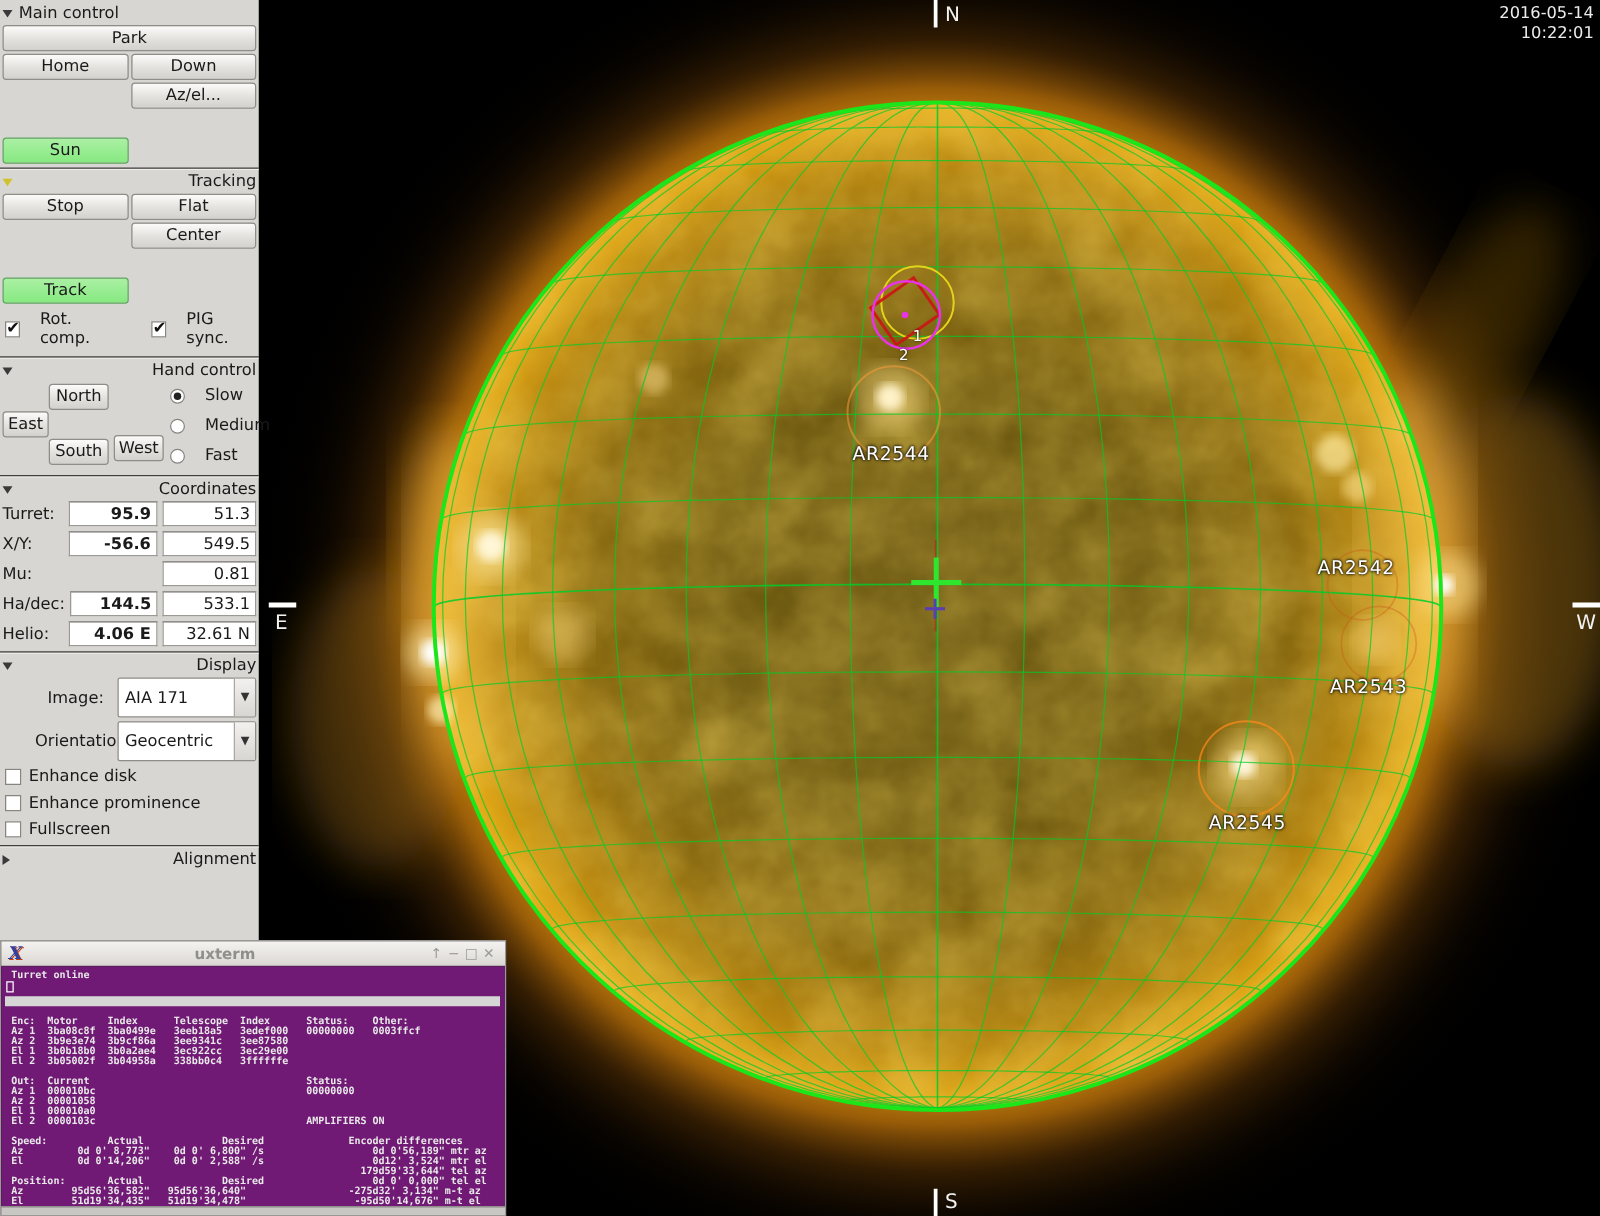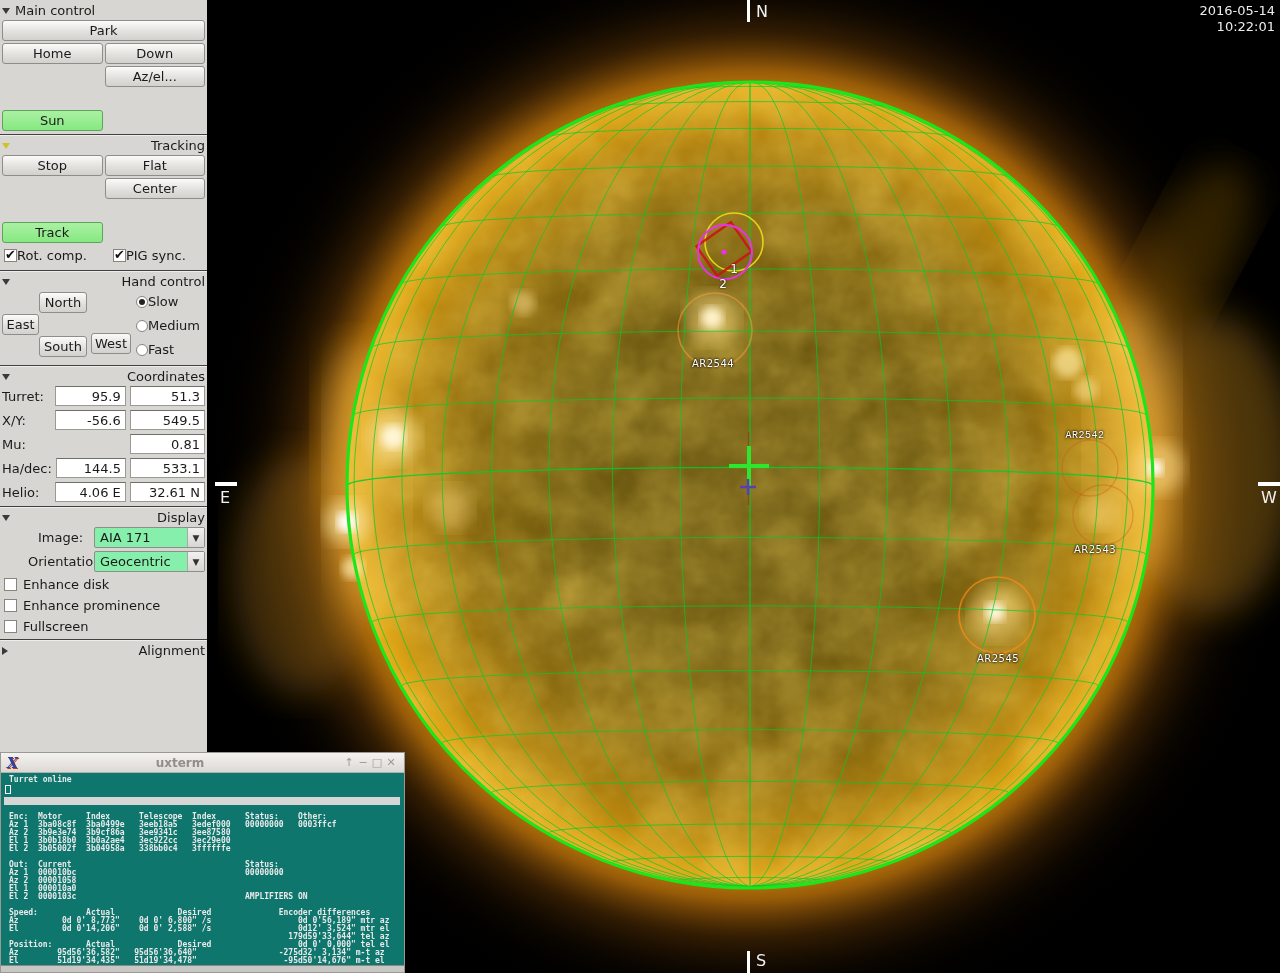--- a/index.html
+++ b/index.html
@@ -16,76 +16,76 @@
               border-top:6px solid #3a3a3a; }
   .tri-down.yellow { border-top-color:#cfc22a; }
   .tri-right { width:0; height:0; border-top:4px solid transparent; border-bottom:4px solid transparent;
                border-left:6px solid #3a3a3a; }
   .btnrow { display:flex; gap:2px; padding:0 2px; margin-bottom:2px; }
   .btn { flex:1; height:21px; display:flex; align-items:center; justify-content:center;
          background:linear-gradient(#fbfbfa,#e3e1dd 55%,#d3d1cd);
          border:1px solid #8f8d88; border-radius:3px; cursor:default; }
   .btn.green { background:linear-gradient(#abf0a4,#86e980); border-color:#5da55d;margin-top:44px; }
   .checksrow { display:flex; padding:3px 4px 4px 4px; gap:26px; }
-  .chk { display:flex; align-items:center; gap:0; }
+  .chk { display:flex; align-items:center; gap:16px; }
   .box { width:13px; height:13px; background:#fff; border:1px solid #878580; position:relative; }
   .box.on::after { content:"✔"; position:absolute; left:0px; top:-3px; font-size:13px; font-weight:bold; color:#111; }
   .radio { width:12px; height:12px; border-radius:50%; background:#fff; border:1px solid #878580; position:relative; }
   .radio.on::after { content:""; position:absolute; left:2px; top:2px; width:6px; height:6px; border-radius:50%; background:#222; }
 
   
   #hand { position:relative; height:70px; margin-top:1px; }
   #hand .btn { position:absolute; flex:none; width:48px; }
   #hand-north { left:39px; top:0; }
   #hand-east  { left:2px;  top:22px; width:37px !important; }
   #hand-west  { left:91px; top:22px; width:40px !important;margin-top:19px; }
   #hand-south { left:39px; top:44px; }
   .radios { position:absolute; left:136px; top:2px; display:flex; flex-direction:column; gap:9px; }
 
   
   .coordrow { display:flex; align-items:center; gap:4px; padding:0 2px; margin-bottom:4px; }
   .coordrow .lbl { width:50px; }
   .field { height:20px; background:#fff; border:1px solid #9b9993; border-top-color:#6f6d69;
            text-align:right; padding:2px 4px 0 0; }
-  .f1 { width:71px; } .f2 { width:76px; }
+  .f1 { width:71px;font-weight:bold; } .f2 { width:76px; }
   .nofield { background:transparent; border:none; }
 
   
   .comborow { display:flex; align-items:center; padding:0 2px; margin-bottom:3px; }
   .comborow .lbl { width:68px; padding-left:2px;margin-left:24px; }
-  .combo { flex:1; height:21px; display:flex; align-items:center; background:#86efac;
+  .combo { flex:1; height:32px; display:flex; align-items:center; background:#ffffff;
            border:1px solid #8f8d88; border-radius:2px; }
   .combo .val { flex:1; padding-left:5px; }
   .combo .arrowbox { width:17px; height:100%; display:flex; align-items:center; justify-content:center;
            background:linear-gradient(#f2f1ef,#d8d6d2); border-left:1px solid #aaa8a4; font-size:9px; color:#333; }
   .dispcheck { display:flex; align-items:center; gap:6px; padding:2px 4px; margin-bottom:2px; }
 
   
   #sunview { position:absolute; left:207px; top:0; width:1073px; height:973px; background:#000; }
   #sunview svg { position:absolute; left:0; top:0; }
   .compass { position:absolute; color:#f2f2f2; font-size:16px; }
   .tickv { position:absolute; width:3px; height:22px; background:#fff; }
   .tickh { position:absolute; width:22px; height:4px; background:#fff; }
-  .ar-label { position:absolute; transform:translate(-50%,-50%); color:#fff; font-size:10px;
+  .ar-label { position:absolute; transform:translate(-50%,-50%); color:#fff; font-size:15px;
               letter-spacing:0.5px; text-shadow:0 0 3px #000,0 0 2px #000; white-space:nowrap; }
   .target-label { position:absolute; transform:translate(-50%,-50%); color:#fff; font-size:12px;
               text-shadow:0 0 2px #000; }
   #datetime { position:absolute; right:5px; top:3px; text-align:right; color:#ececec;
               font-size:13px; line-height:16px; }
 
   
   #terminal { position:absolute; left:0; top:752px; width:405px; height:221px;
               border:1px solid #9a9894; background:#000; }
   #term-titlebar { height:20px; background:linear-gradient(#f5f3f1,#dbd8d4);
               border-bottom:1px solid #b3b1ad; display:flex; align-items:center; padding:0 6px; }
   #term-title { flex:1; text-align:center; color:#918f8b; font-weight:bold; font-size:12px; }
   #xlogo { font-family:"DejaVu Serif", serif; font-style:italic; font-weight:bold; font-size:14px;
            color:#32409e; text-shadow:1px 1px 0 #c23d14; line-height:1; }
   .winbtn { color:#9c9a96; font-size:11px; width:14px; text-align:center; }
-  #term-black { position:absolute; left:0; top:20px; right:0; bottom:0; background:#0f766e;
+  #term-black { position:absolute; left:0; top:20px; right:0; bottom:0; background:#701a75;
                 font-family:"DejaVu Sans Mono", monospace; font-weight:bold;
                 font-size:8px; line-height:8px; color:#e9e9e9; }
   #term-status { position:absolute; left:8px; top:3px; }
   #term-cursor { position:absolute; left:4px; top:12px; width:6px; height:9px; border:1px solid #fff; }
   #term-bar { position:absolute; left:3px; top:24px; width:396px; height:8px; background:#d6d6d6; }
   #term-body { position:absolute; left:8px; top:40px; white-space:pre; }
   #term-bottom { position:absolute; left:0; bottom:0; width:100%; height:7px;
                  background:#c9c7c3; border-top:1px solid #8a8884; }
 </style>
 </head>
@@ -226,21 +226,21 @@
     <div class="compass" style="left:549px; top:2px;">N</div>
     <div class="tickv" style="left:540px; top:951px;"></div>
     <div class="compass" style="left:549px; top:951px;">S</div>
     <div class="tickh" style="left:8px; top:482px;"></div>
     <div class="compass" style="left:13px; top:488px;">E</div>
     <div class="tickh" style="left:1051px; top:482px;"></div>
     <div class="compass" style="left:1054px; top:488px;">W</div>
 
     <div id="overlay-labels">
         <div class="ar-label" style="left: 506px; top: 363px;">AR2544</div>
-        <div class="ar-label" style="left: 878px; top: 435px; font-family: Liberation Mono, monospace;">AR2542</div>
+        <div class="ar-label" style="left: 878px; top: 454px;">AR2542</div>
         <div class="ar-label" style="left: 888px; top: 549px;">AR2543</div>
         <div class="ar-label" style="left: 791px; top: 658px;">AR2545</div>
         <div class="target-label" style="left: 527px; top: 269px;">1</div>
         <div class="target-label" style="left: 516px; top: 284px;">2</div>
       </div>
 
     <div id="datetime">
       <div>2016-05-14</div>
       <div>10:22:01</div>
     </div>

